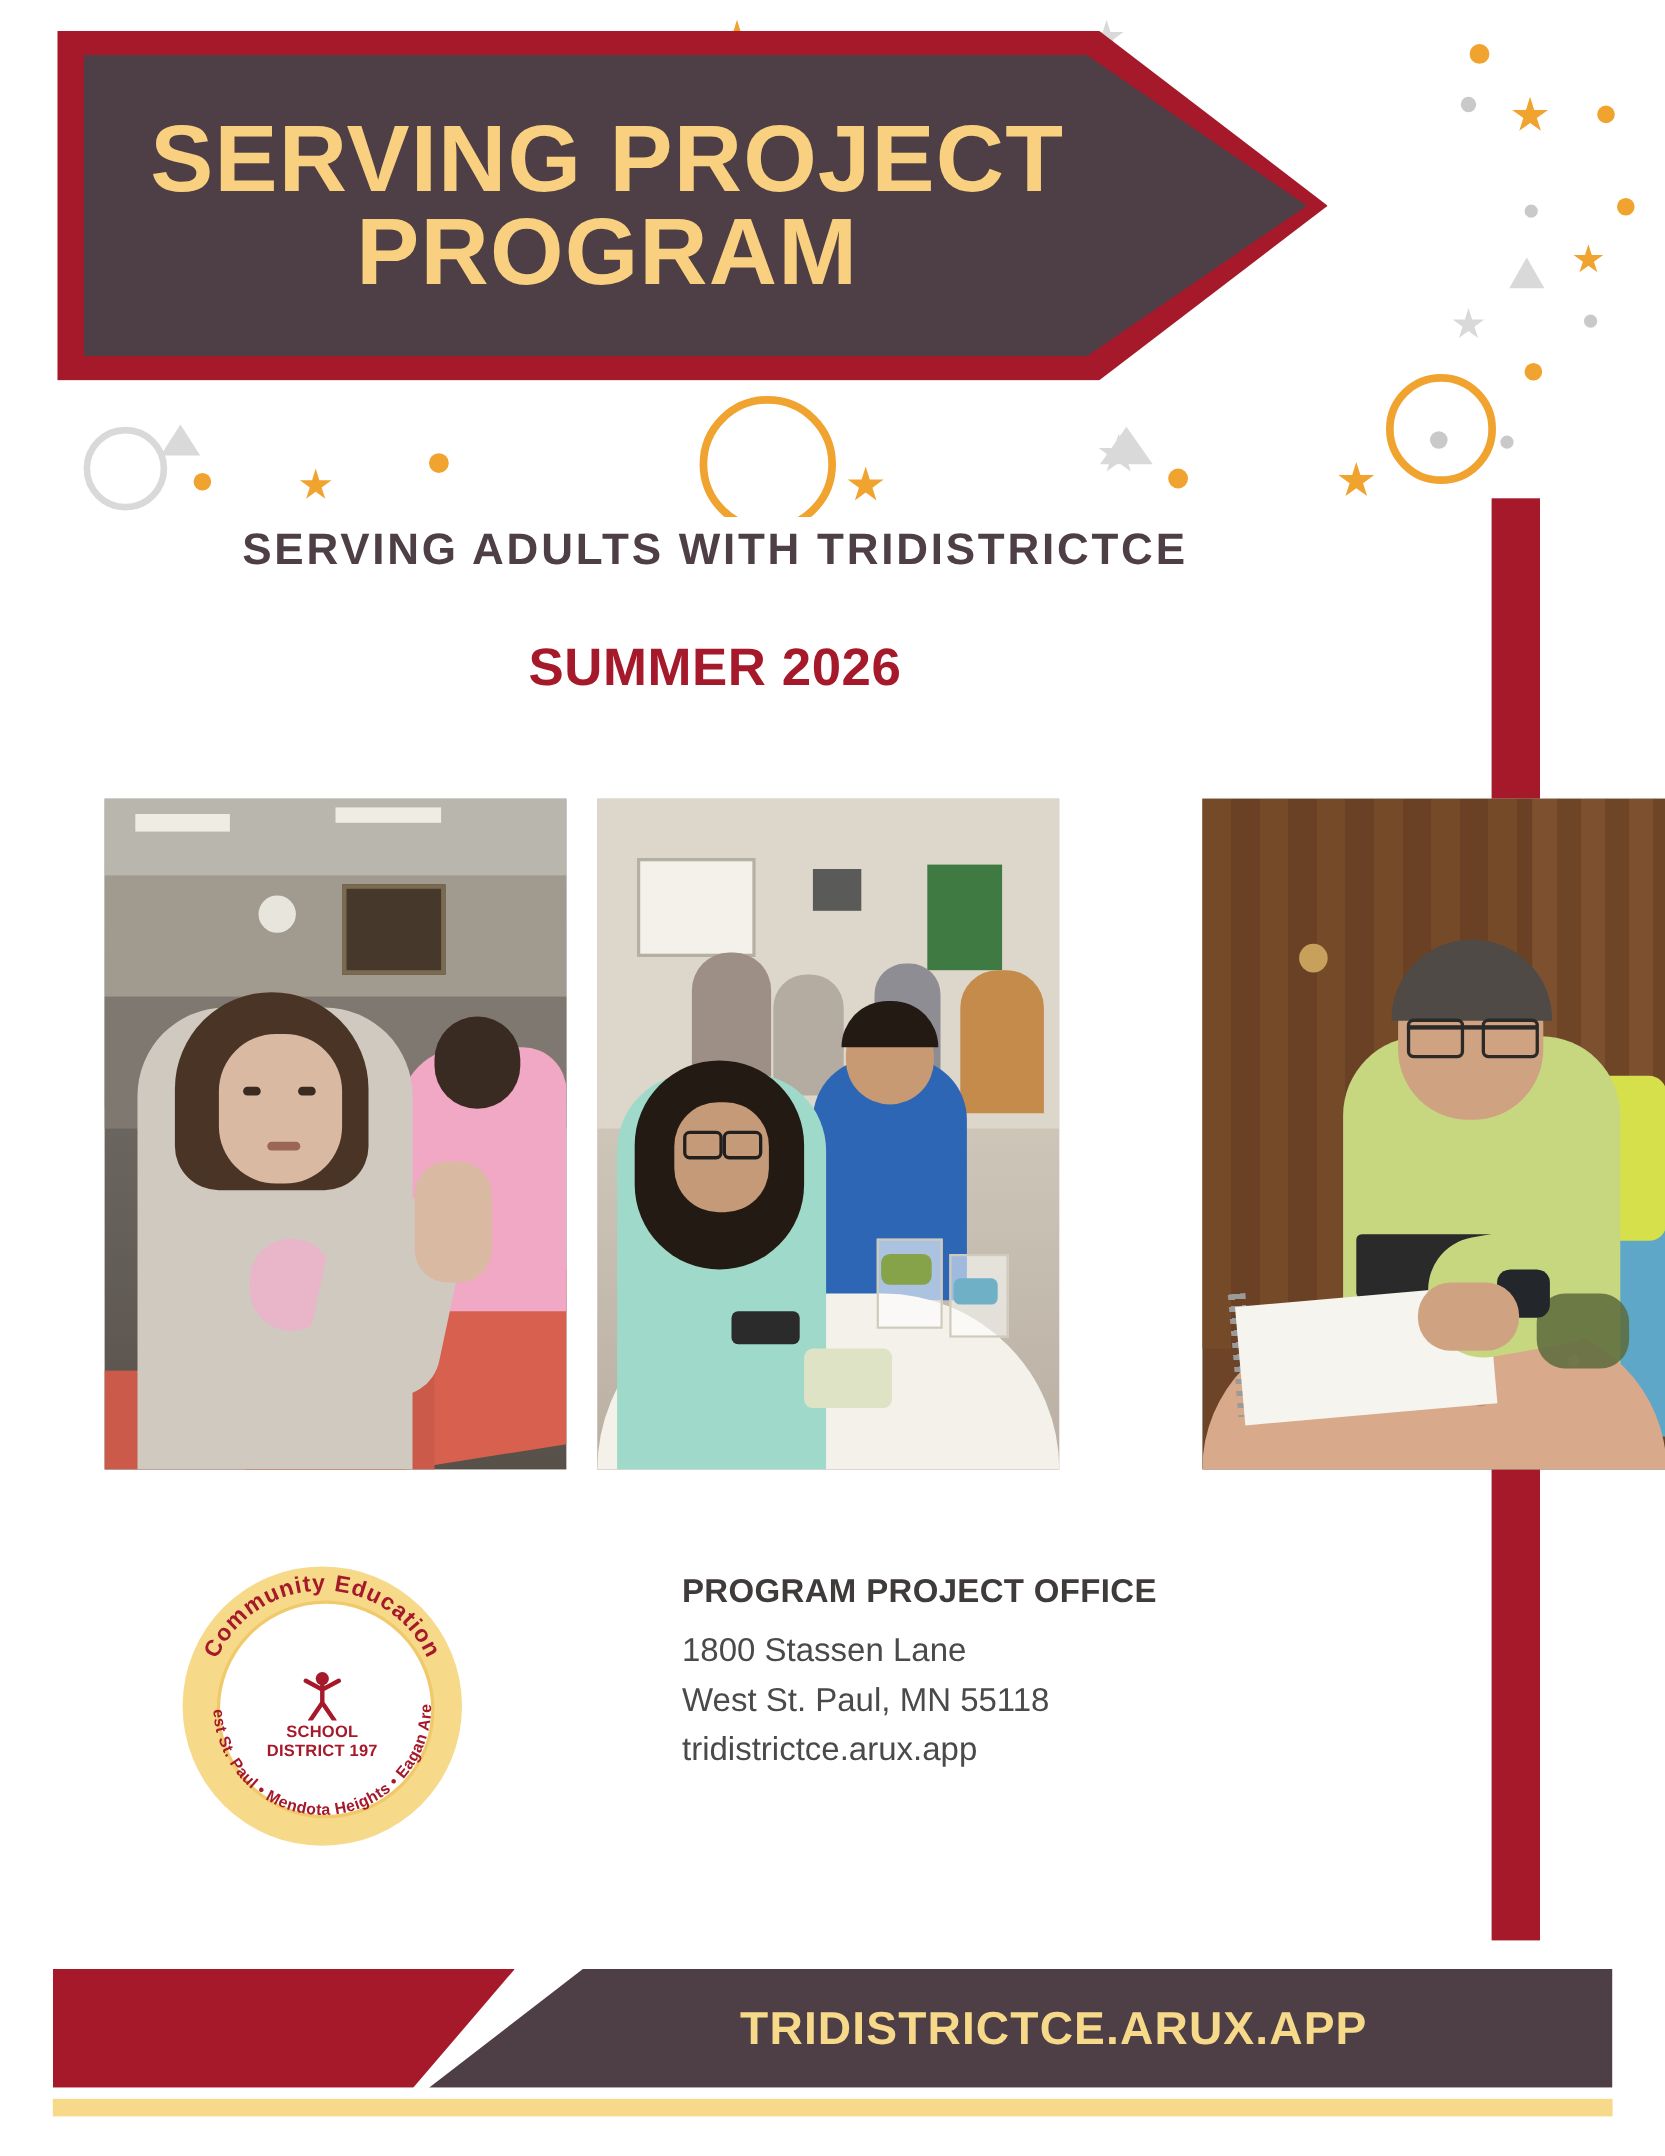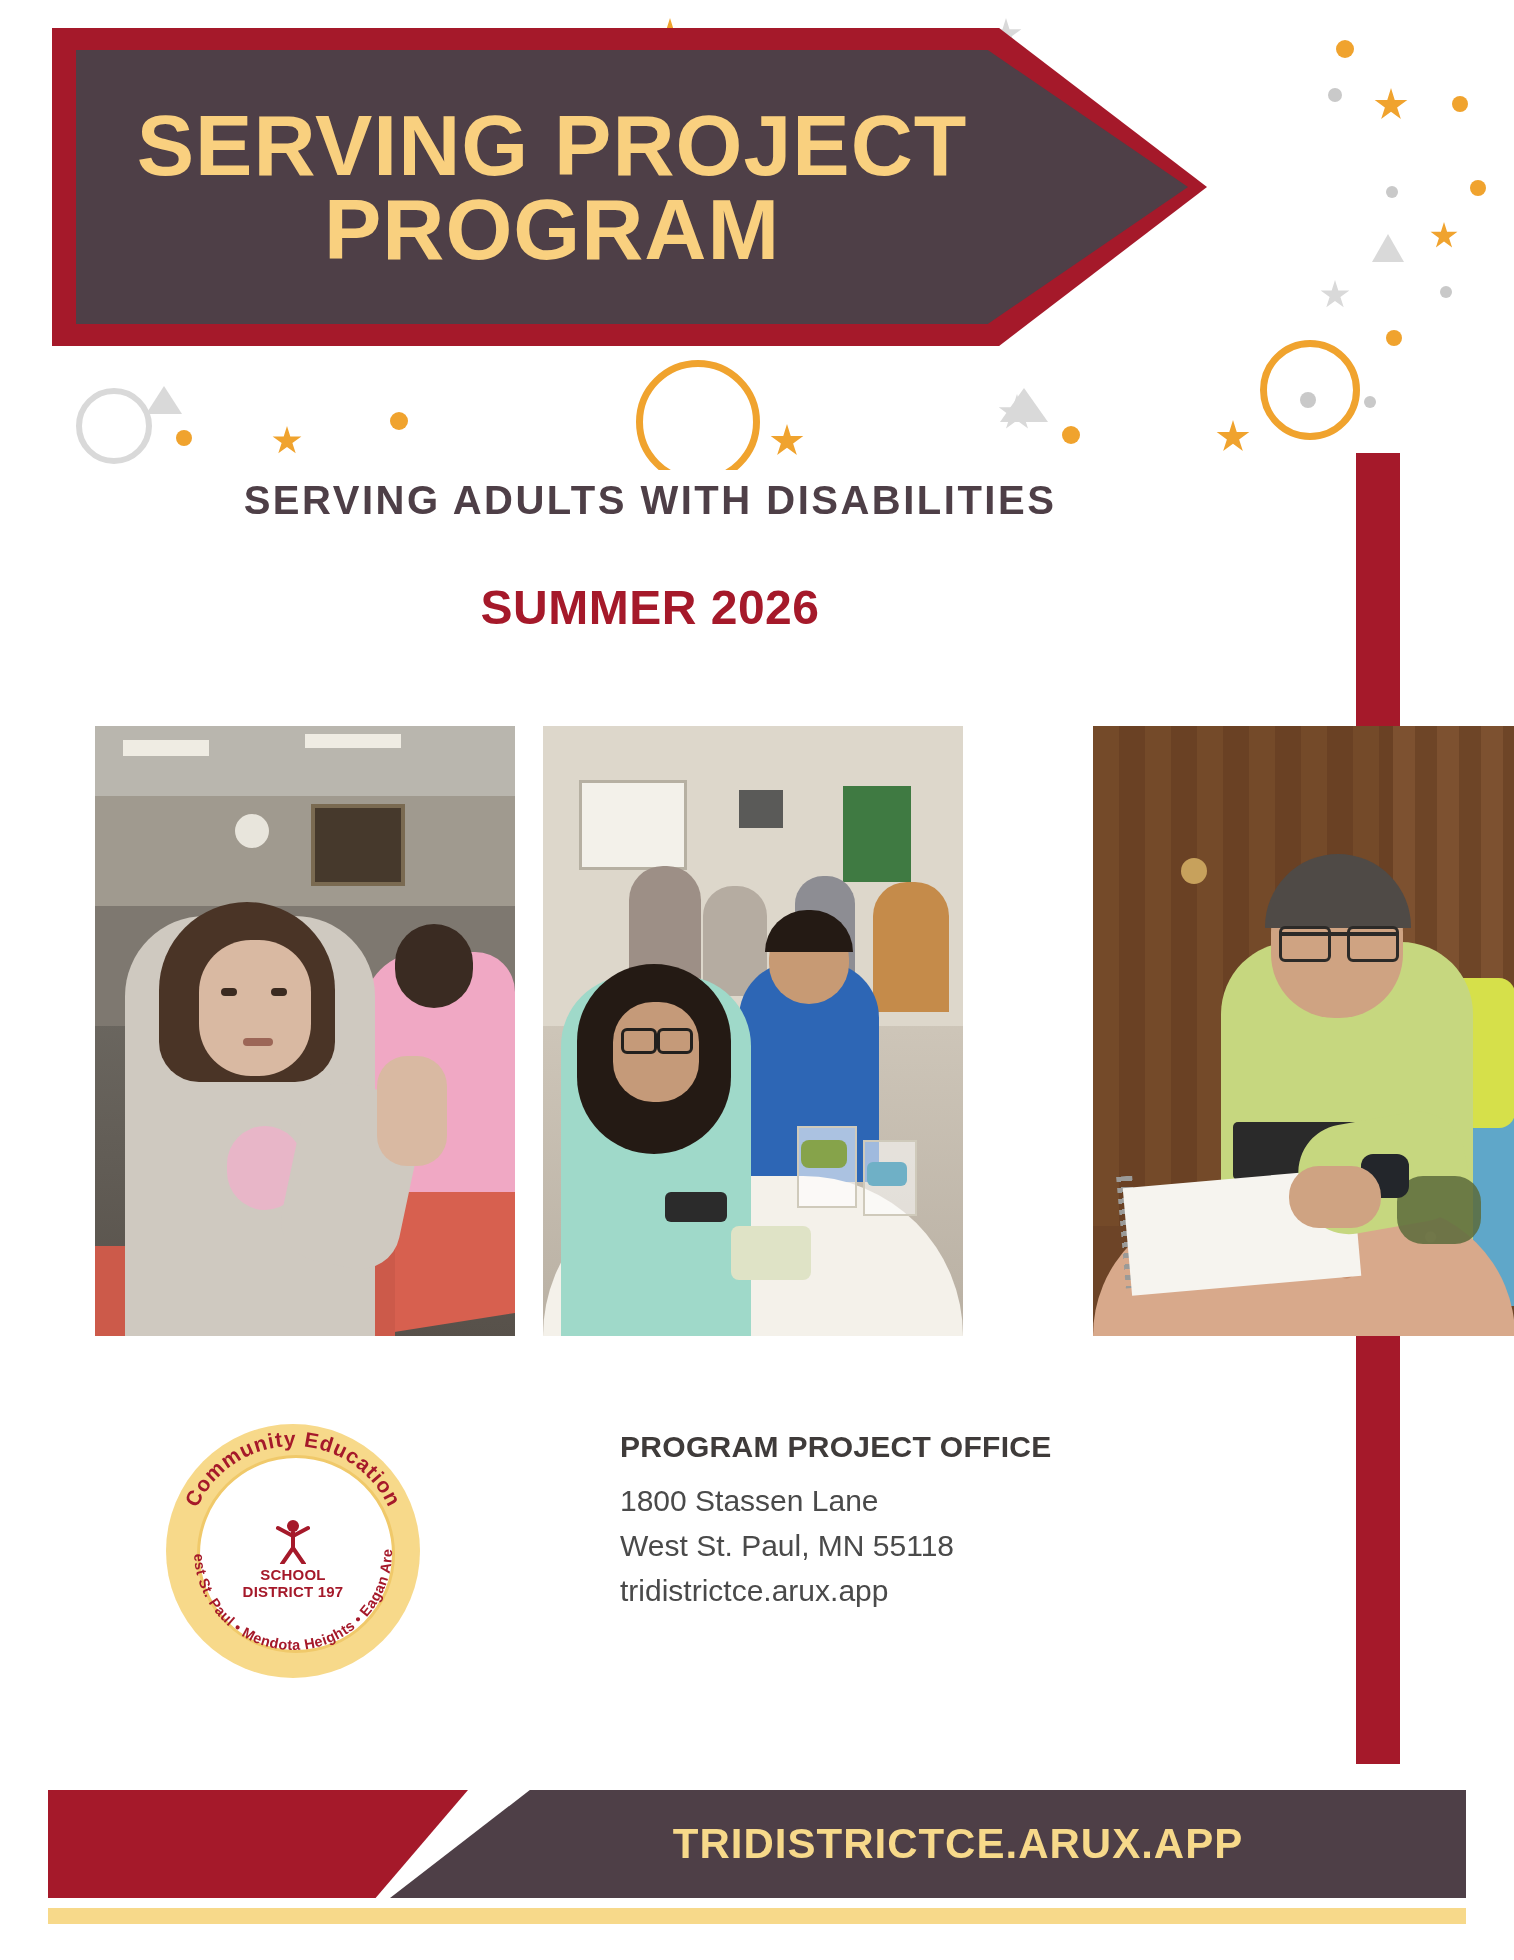--- a/index.html
+++ b/index.html
@@ -349,21 +349,21 @@
 </div>
 
 <div class="banner-wrap">
   <div class="arrow-outer"></div>
   <div class="arrow-inner">
     <div class="banner-text">SERVING PROJECT
 PROGRAM</div>
   </div>
 </div>
 
-<div class="subtitle">SERVING  ADULTS  WITH  DISABILITIES</div>
+<div class="subtitle">SERVING  ADULTS  WITH  TRIDISTRICTCE</div>
 <div class="season">SUMMER 2026</div>
 
 <div class="right-bar"></div>
 
 <div class="photos">
 
   <div class="photo photo-1">
     <span class="ph p1-bg"></span>
     <span class="ph p1-wall"></span>
     <span class="ph p1-wall2"></span>

